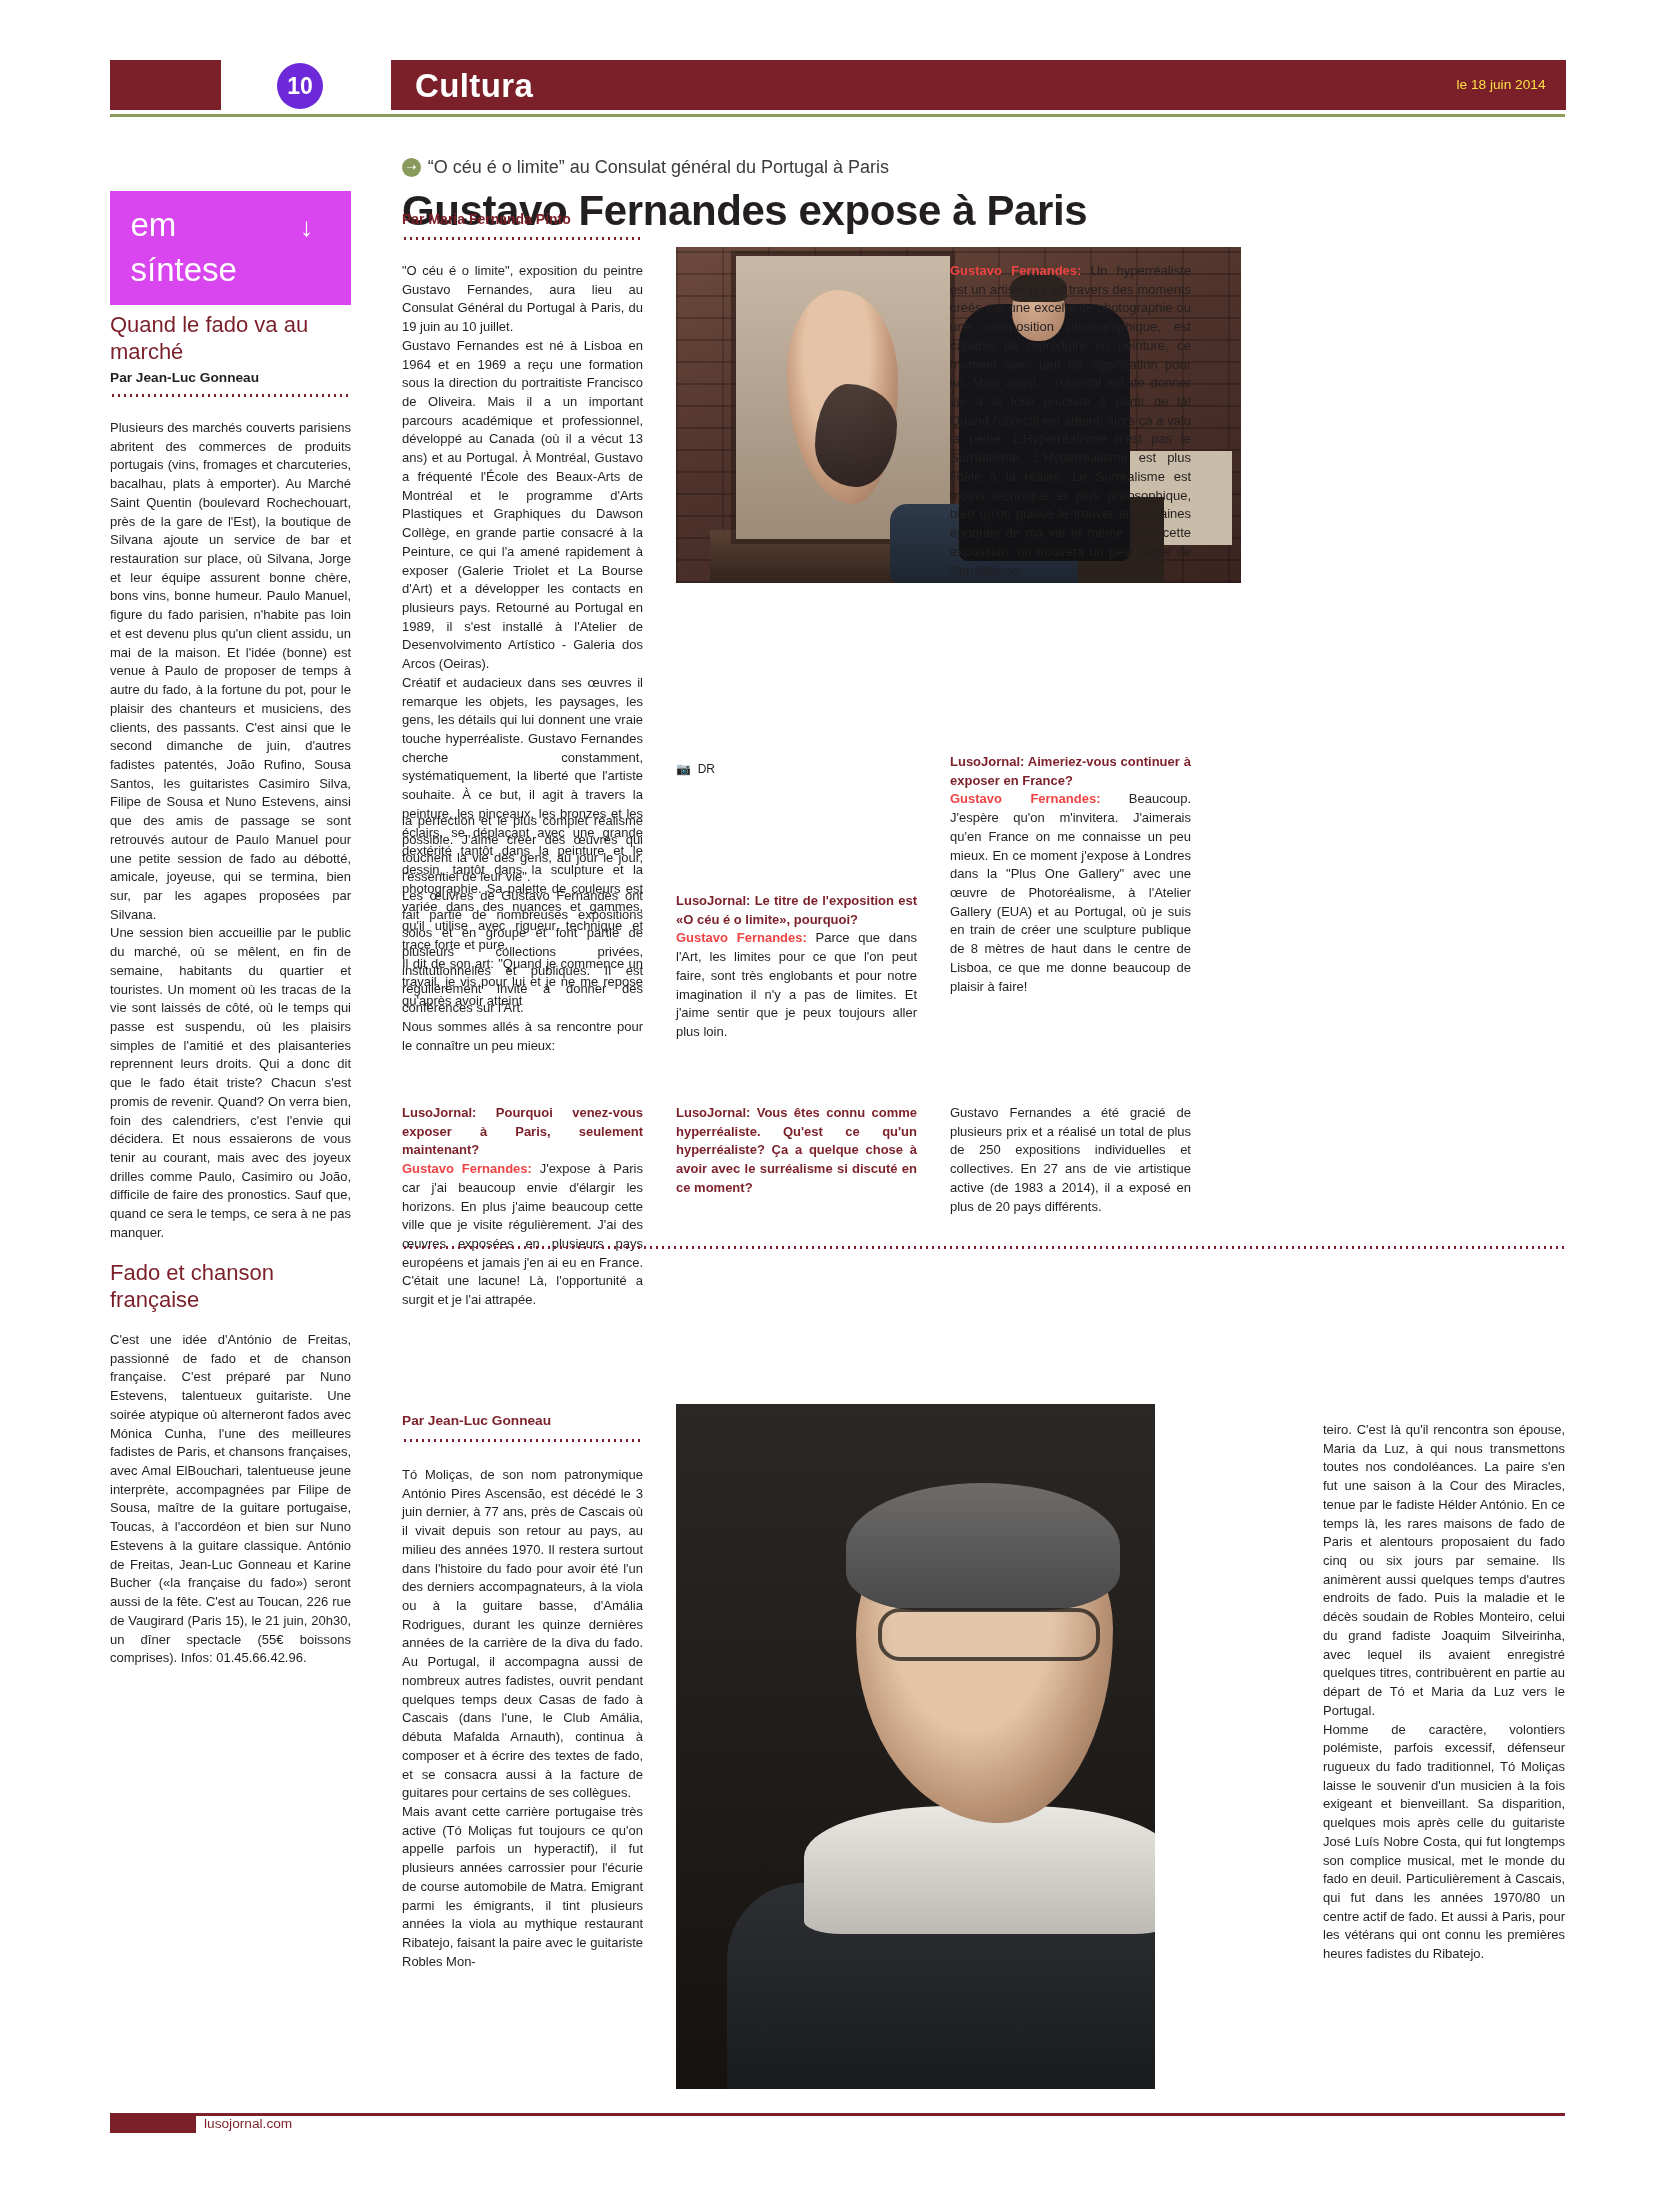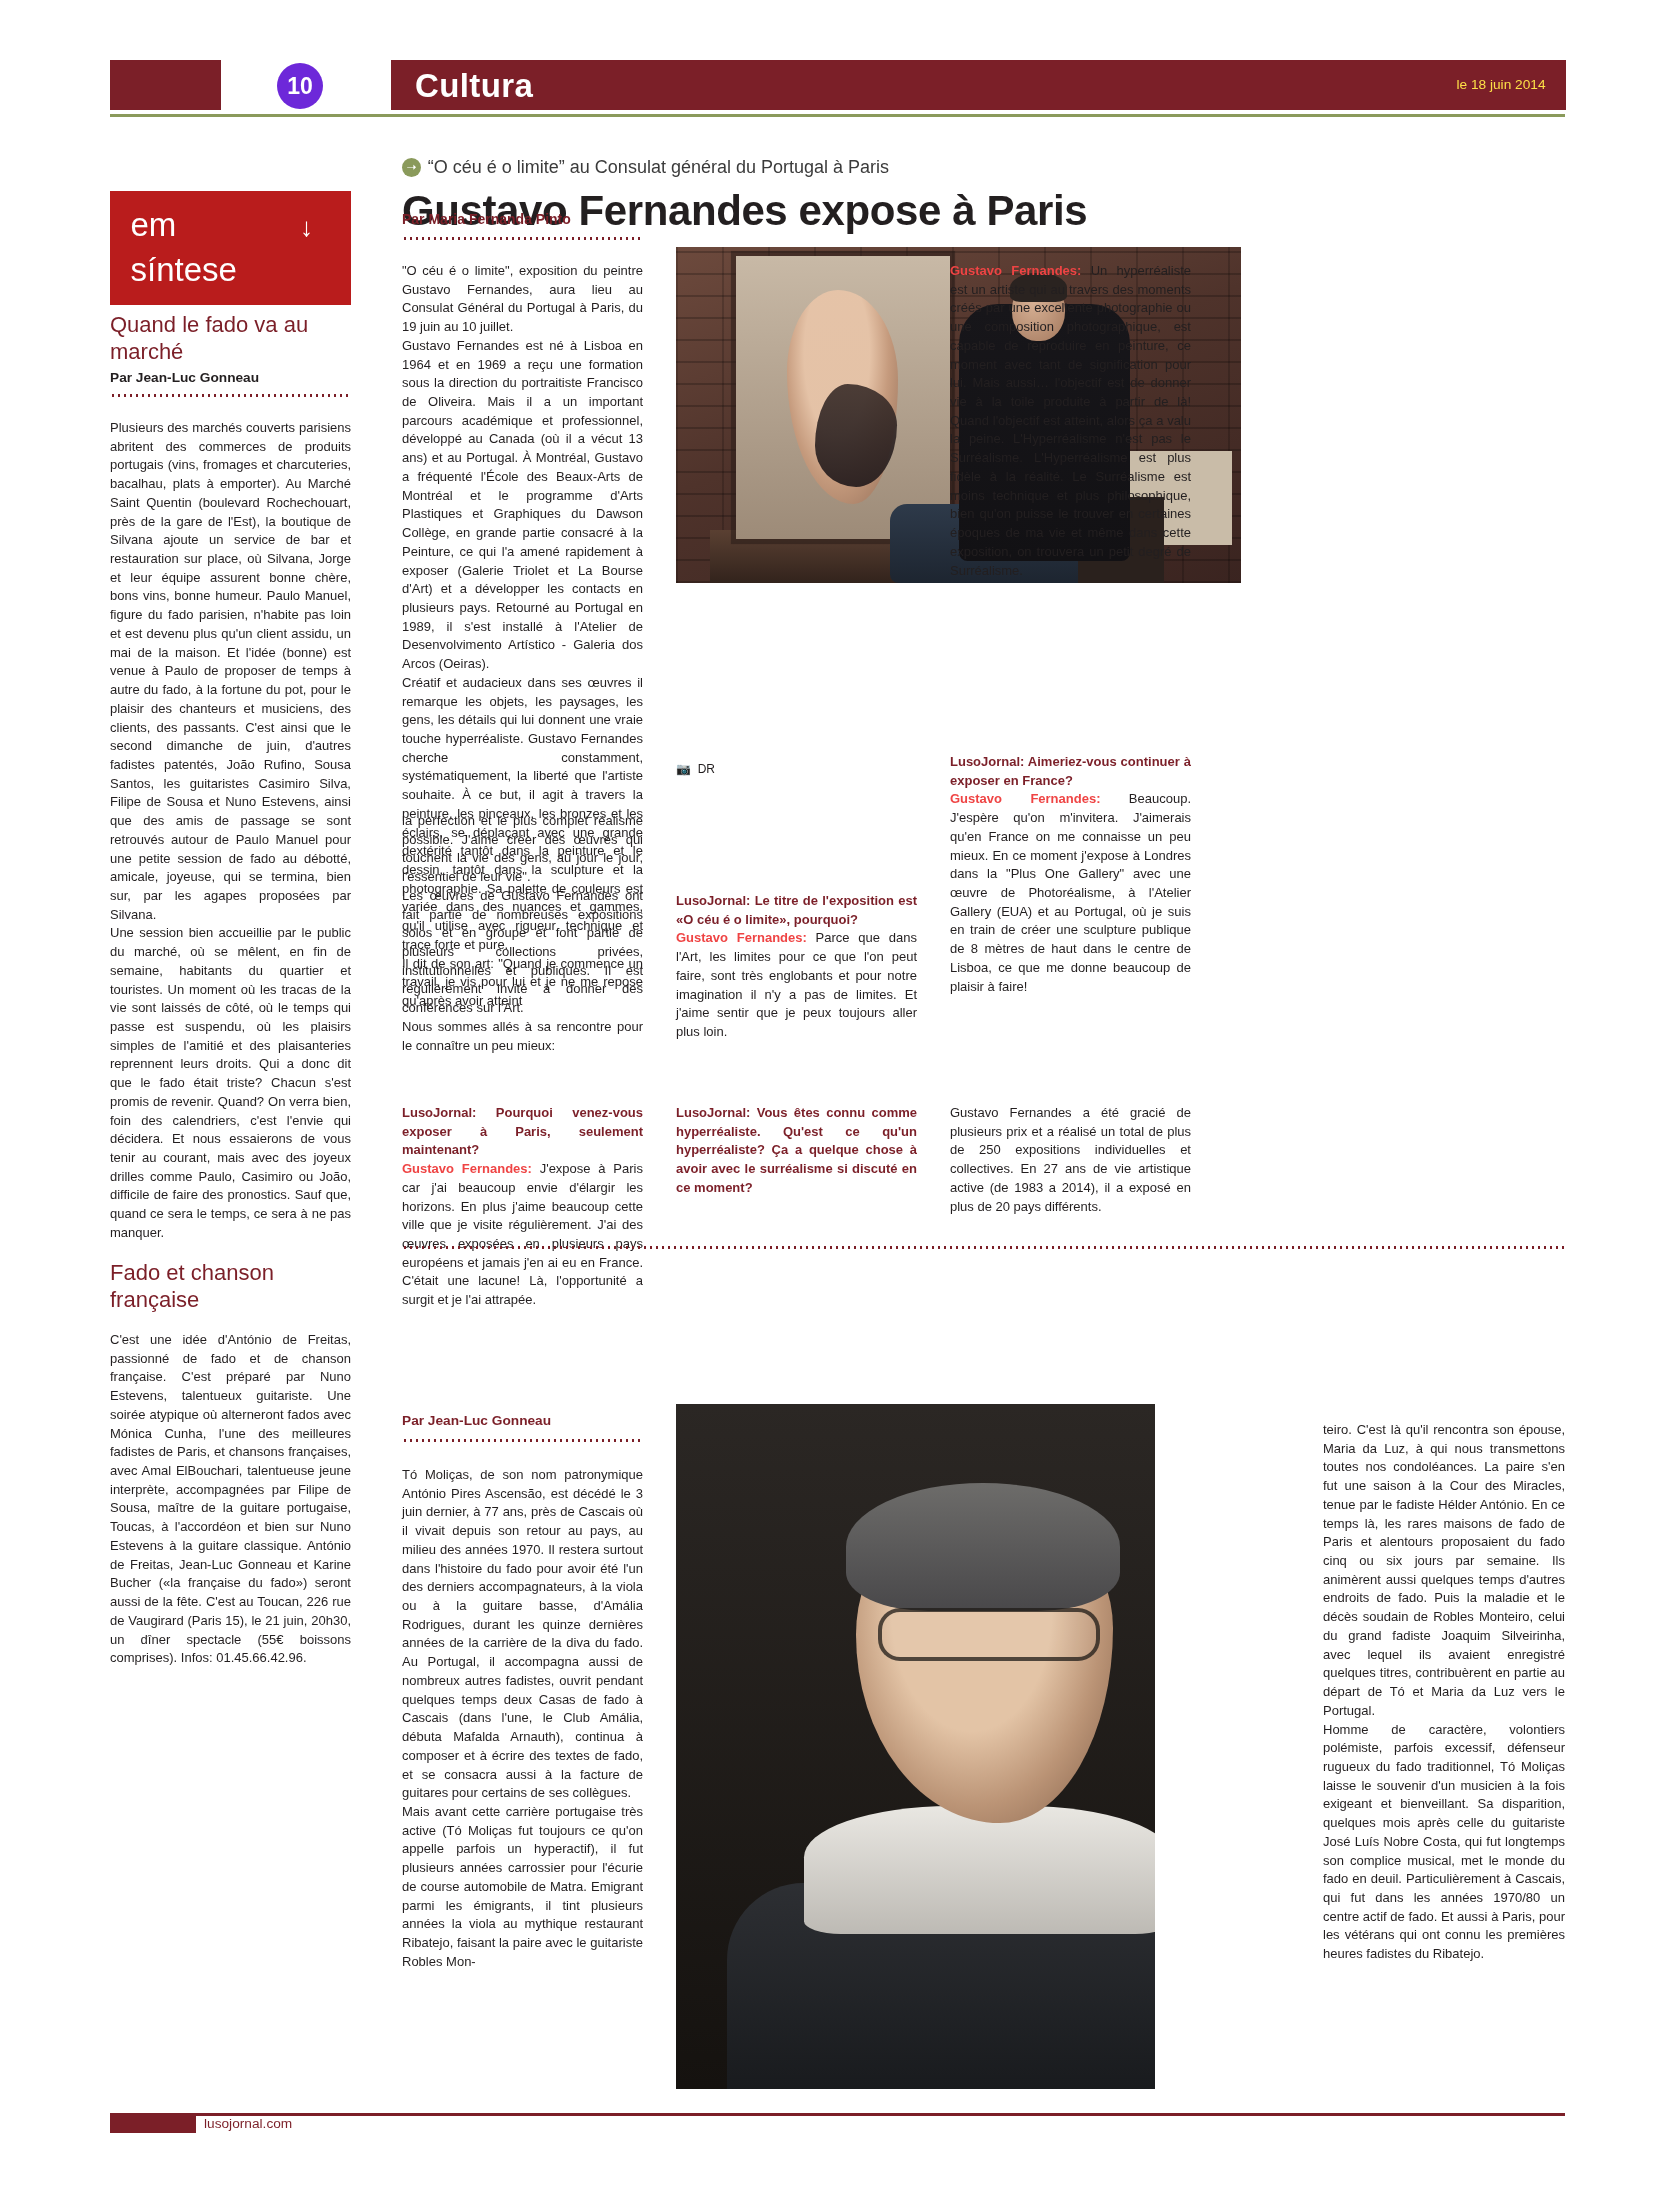--- a/index.html
+++ b/index.html
@@ -62,21 +62,21 @@
   }
   h1.headline {
     position:absolute; left:402px; top:187px; width:950px;
     margin:0; font-size:42px; font-weight:bold; color:#231f20;
     letter-spacing:-0.4px;
   }
 
   
   .sb-box {
     position:absolute; left:110px; top:191px; width:241px; height:114px;
-    background:#b91c1c;
+    background:#d946ef;
   }
   .sb-box .l1, .sb-box .l2 {
     position:absolute; color:#ffffff; font-size:33px;
   }
   .sb-box .l1 { left:20.5px; top:15.4px; }
   .sb-box .l2 { left:20.5px; top:60px; }
   .sb-box .arrow-dn {
     position:absolute; right:38px; top:20.5px; color:#ffffff; font-size:26px;
   }
 

